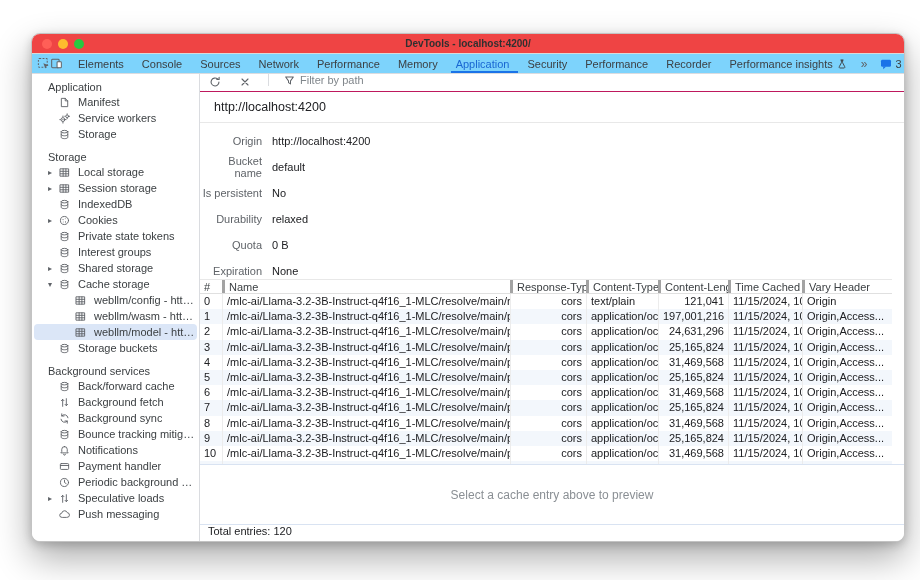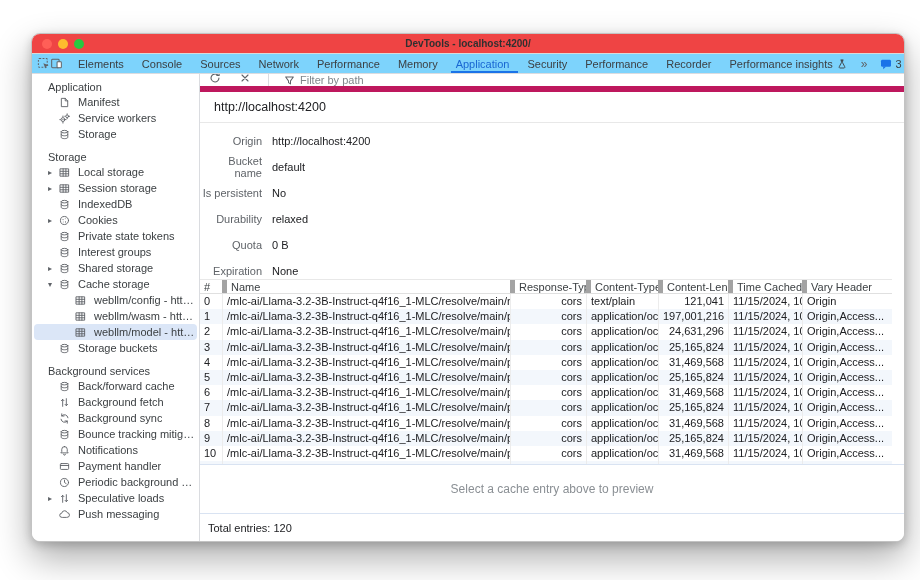--- a/index.html
+++ b/index.html
@@ -32,42 +32,42 @@
   .sec-title{font-size:11px;color:#3c4043;padding:3px 0 3px 16px;margin-top:6px;height:16px;}
   .sidebar > .sec-title:first-child{margin-top:0;}
   .srow{display:flex;align-items:center;height:16px;padding-left:14px;margin:0 2px;border-radius:4px;font-size:11px;color:#3c4043;cursor:pointer;white-space:nowrap;overflow:hidden;}
   .srow .tri{width:11px;font-size:8px;color:#5f6368;flex:none;text-align:left;}
   .srow .ic{width:15px;flex:none;display:flex;align-items:center;}
   .srow .lbl{padding-left:4px;overflow:hidden;text-overflow:ellipsis;}
   .srow.ind2{padding-left:30px;}
   .srow.selected{background:#dbe6f7;}
   
   .main{flex:1;display:flex;flex-direction:column;overflow:hidden;background:#fff;}
-  .toolbar{height:18px;display:flex;align-items:flex-end;gap:14px;padding-left:7px;border-bottom:6px solid #be185d;flex:none;}
+  .toolbar{height:18px;display:flex;align-items:flex-start;gap:14px;padding-left:7px;border-bottom:1px solid #be185d;flex:none;}
   .tool{display:flex;align-items:center;justify-content:center;width:16px;height:16px;cursor:pointer;}
   .filterbox{display:flex;align-items:center;gap:5px;cursor:text;}
   .filter-text{font-size:11px;color:#80868b;}
   .origin-header{height:31px;display:flex;align-items:center;padding-left:14px;font-size:12.5px;color:#202124;border-bottom:1px solid #e8e8e8;flex:none;}
   .details{height:156px;padding-top:5px;flex:none;}
   .drow{display:flex;height:26px;align-items:center;font-size:11px;}
   .dlabel{width:62px;text-align:right;color:#5f6368;flex:none;}
   .dvalue{padding-left:10px;color:#202124;}
   
   .grid-head{display:grid;grid-template-columns:22px 288px 76px 72px 70px 74px 1fr;height:15px;border-top:1px solid #e8e8e8;border-bottom:1px solid #e0e0e0;margin-right:12px;flex:none;}
   .hcell{font-size:11px;color:#3c4043;padding:0 4px;line-height:14px;white-space:nowrap;overflow:hidden;}
-  .hcell + .hcell{border-left:5px solid #a3a3a3;}
+  .hcell + .hcell{border-left:3px solid #a3a3a3;}
   .grid-body{height:170px;overflow:hidden;margin-right:12px;flex:none;}
   .grow{display:grid;grid-template-columns:22px 288px 76px 72px 70px 74px 1fr;height:15.2px;cursor:pointer;}
   .grid-body .grow:nth-of-type(even){background:#f3f7fc;}
   .cell{font-size:11px;color:#202124;padding:0 4px;line-height:15.2px;white-space:nowrap;overflow:hidden;}
   .cell + .cell{border-left:1px solid #ececec;}
   .cell.r{text-align:right;}
   .preview{flex:1;border-top:1px solid #d9e3f2;display:flex;align-items:center;justify-content:center;}
   .preview-text{font-size:12px;font-weight:normal;color:#8a8f94;}
-  .statusbar{height:28px;border-top:1px solid #d9e3f2;display:flex;align-items:center;padding-left:8px;font-size:11px;color:#202124;flex:none;}
+  .statusbar{height:17px;border-top:1px solid #d9e3f2;display:flex;align-items:flex-start;padding-left:8px;font-size:11px;color:#202124;flex:none;}
   svg{display:block;}
 </style>
 </head>
 <body>
 
 <div class="window">
 
   <div class="titlebar">
     <div class="lights">
       <span class="light red"></span>

